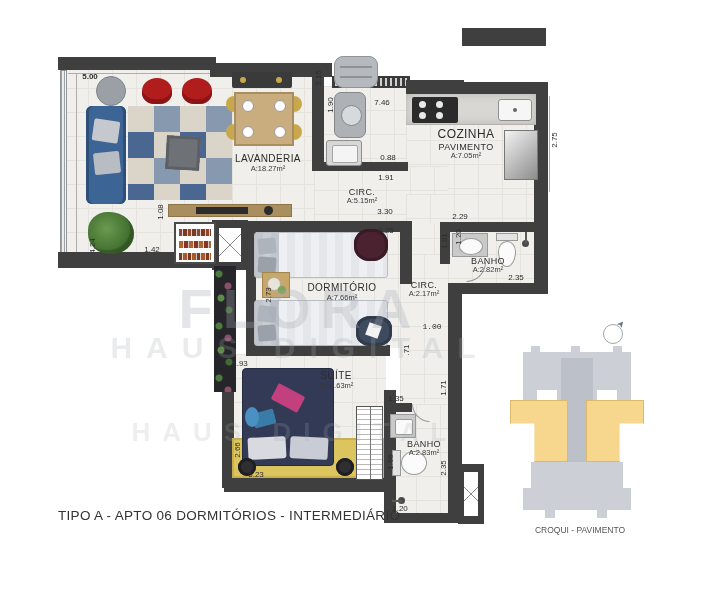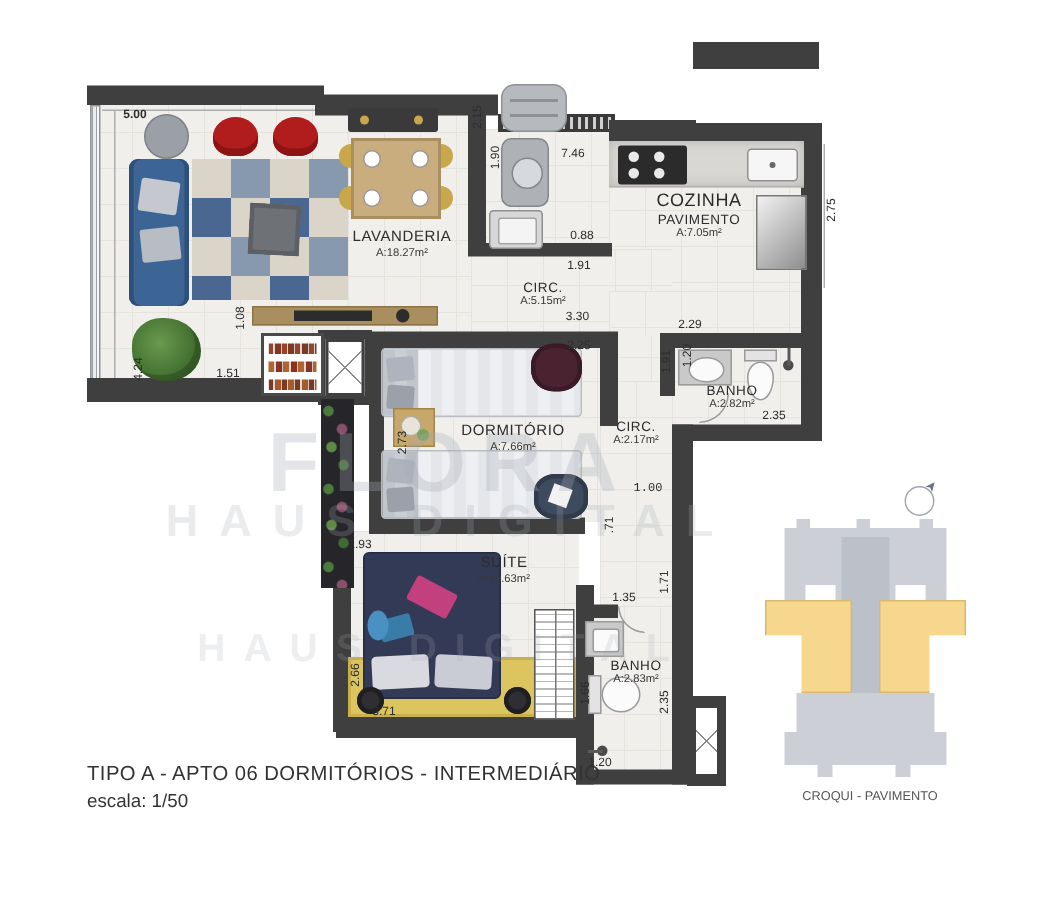--- a/index.html
+++ b/index.html
@@ -255,37 +255,36 @@
   <span class="dim v" style="left:554px;top:140px;">2.75</span>
   <span class="dim" style="left:388px;top:157px;">0.88</span>
   <span class="dim" style="left:386px;top:177px;">1.91</span>
   <span class="dim" style="left:385px;top:211px;">3.30</span>
   <span class="dim" style="left:460px;top:216px;">2.29</span>
   <span class="dim" style="left:386px;top:230px;">2.25</span>
   <span class="dim v" style="left:444px;top:241px;">1.91</span>
   <span class="dim v" style="left:458px;top:237px;">1.20</span>
   <span class="dim" style="left:516px;top:277px;">2.35</span>
   <span class="dim v" style="left:160px;top:212px;">1.08</span>
-  <span class="dim" style="left:152px;top:249px;">1.51</span>
+  <span class="dim" style="left:152px;top:249px;">1.42</span>
   <span class="dim v" style="left:92px;top:246px;">4.24</span>
   <span class="dim v" style="left:268px;top:295px;">2.73</span>
   <span class="dim" style="left:432px;top:326px;font-family:Liberation Mono, monospace;">1.00</span>
   <span class="dim v" style="left:406px;top:350px;">.71</span>
   <span class="dim" style="left:240px;top:363px;">1.93</span>
   <span class="dim v" style="left:237px;top:450px;">2.66</span>
-  <span class="dim" style="left:256px;top:474px;">3.71</span>
+  <span class="dim" style="left:256px;top:474px;">5.23</span>
   <span class="dim v" style="left:390px;top:462px;">1.66</span>
-  <span class="dim" style="left:396px;top:398px;margin-left:20px;">1.35</span>
+  <span class="dim" style="left:396px;top:398px;">1.35</span>
   <span class="dim v" style="left:443px;top:388px;">1.71</span>
   <span class="dim v" style="left:443px;top:468px;">2.35</span>
   <span class="dim" style="left:400px;top:508px;">1.20</span>
 
   <div class="title-block" style="left:58px;top:508px;">
     <div class="t1">TIPO A - APTO 06  DORMITÓRIOS - INTERMEDIÁRIO</div>
-    <div class="t2">escala: 1/50</div>
   </div>
 
   <div class="abs" style="left:505px;top:318px;width:150px;height:220px;">
     <div style="position:absolute;left:98px;top:6px;width:20px;height:20px;border:1.5px solid #a0a6ad;border-radius:50%;box-sizing:border-box;">
       <span style="position:absolute;left:13px;top:-6px;font-size:9px;color:#6b7280;transform:rotate(-50deg);">➤</span>
     </div>
 
     <div class="croqui-gray" style="left:18px;top:34px;width:108px;height:52px;"></div>
     <div class="croqui-gray" style="left:26px;top:28px;width:9px;height:7px;"></div>
     <div class="croqui-gray" style="left:66px;top:28px;width:9px;height:7px;"></div>

